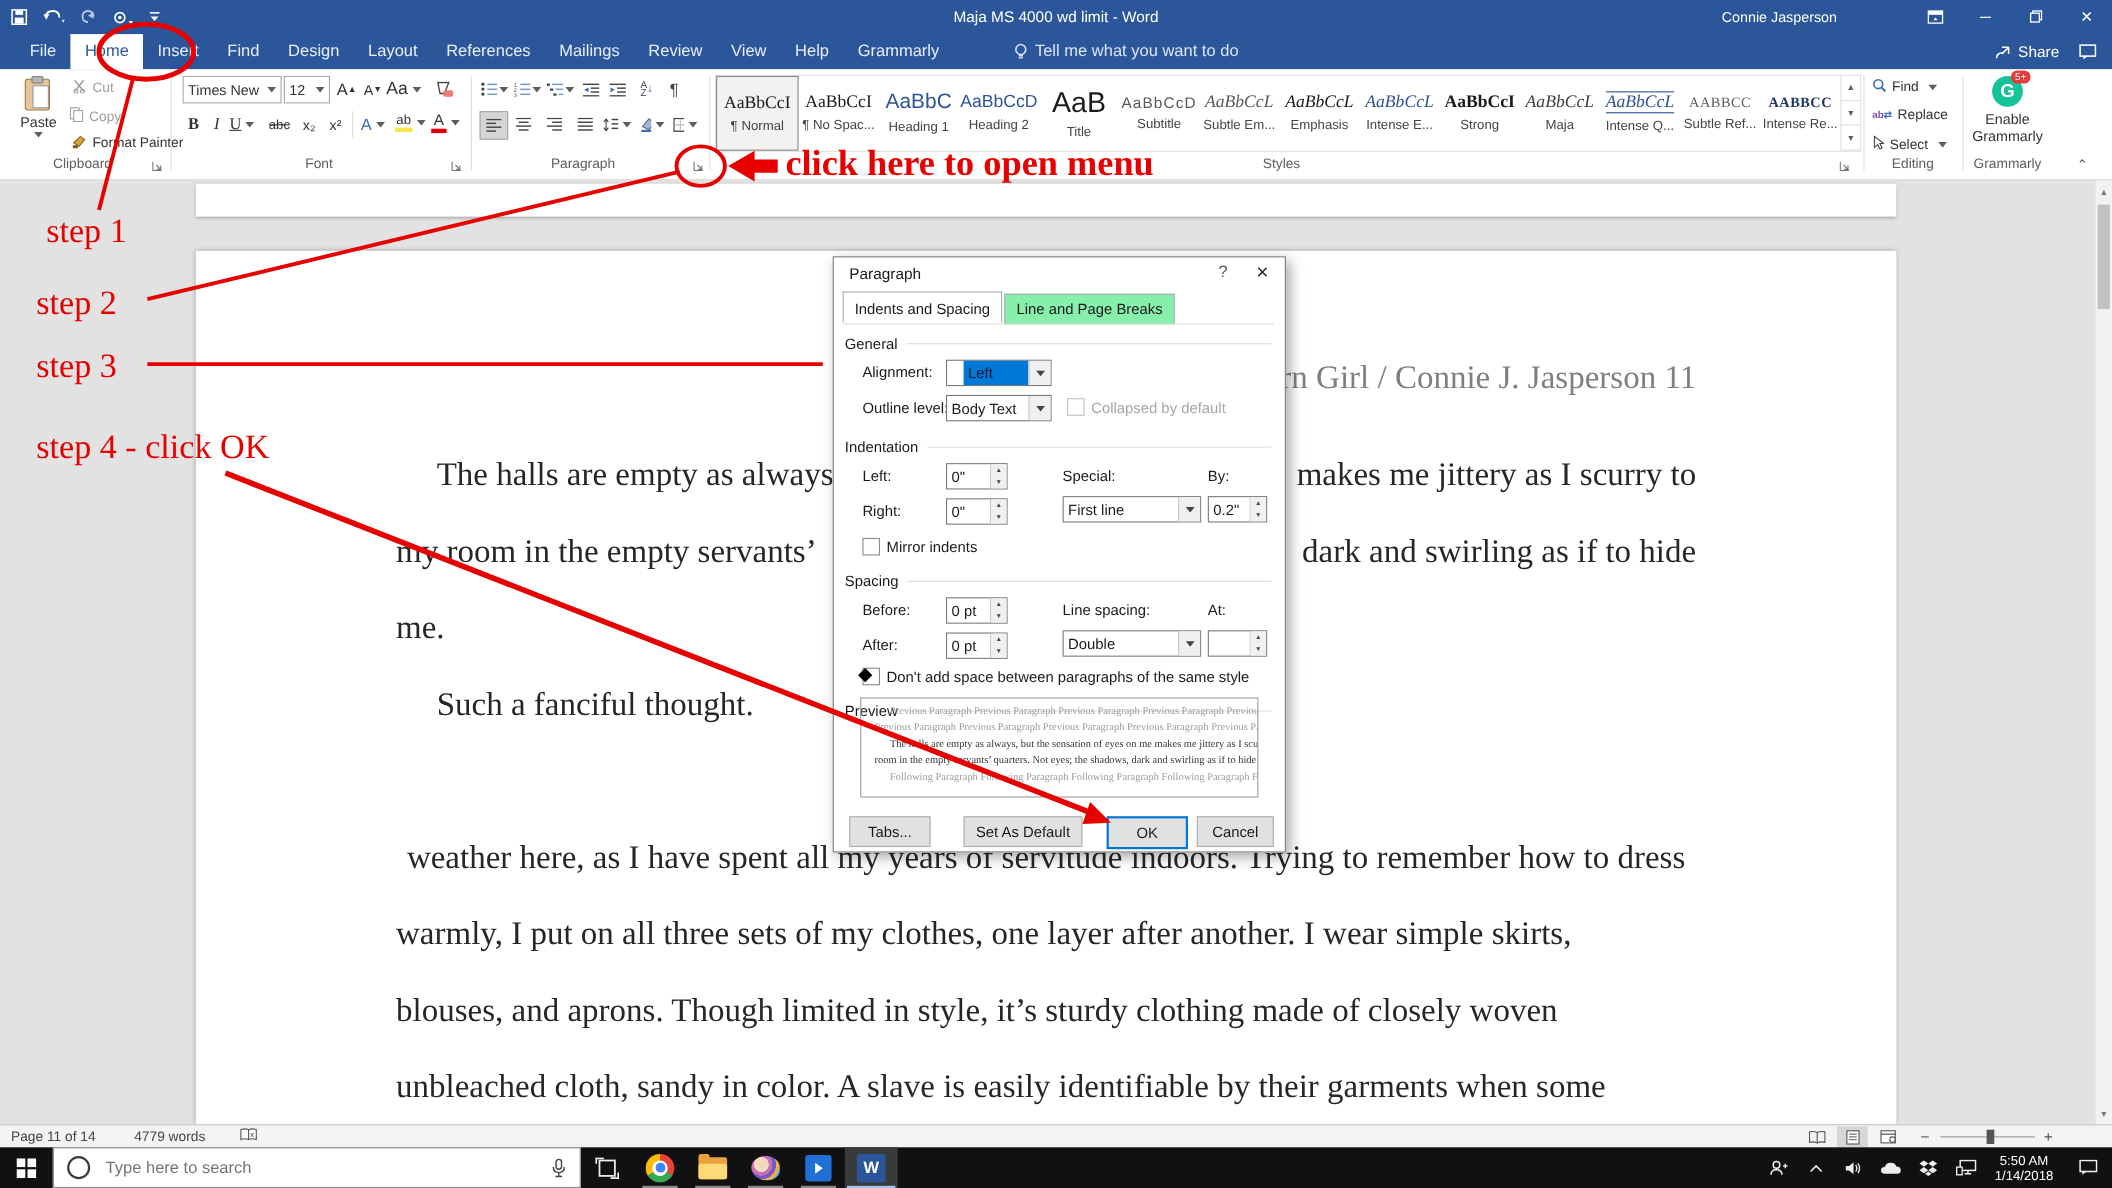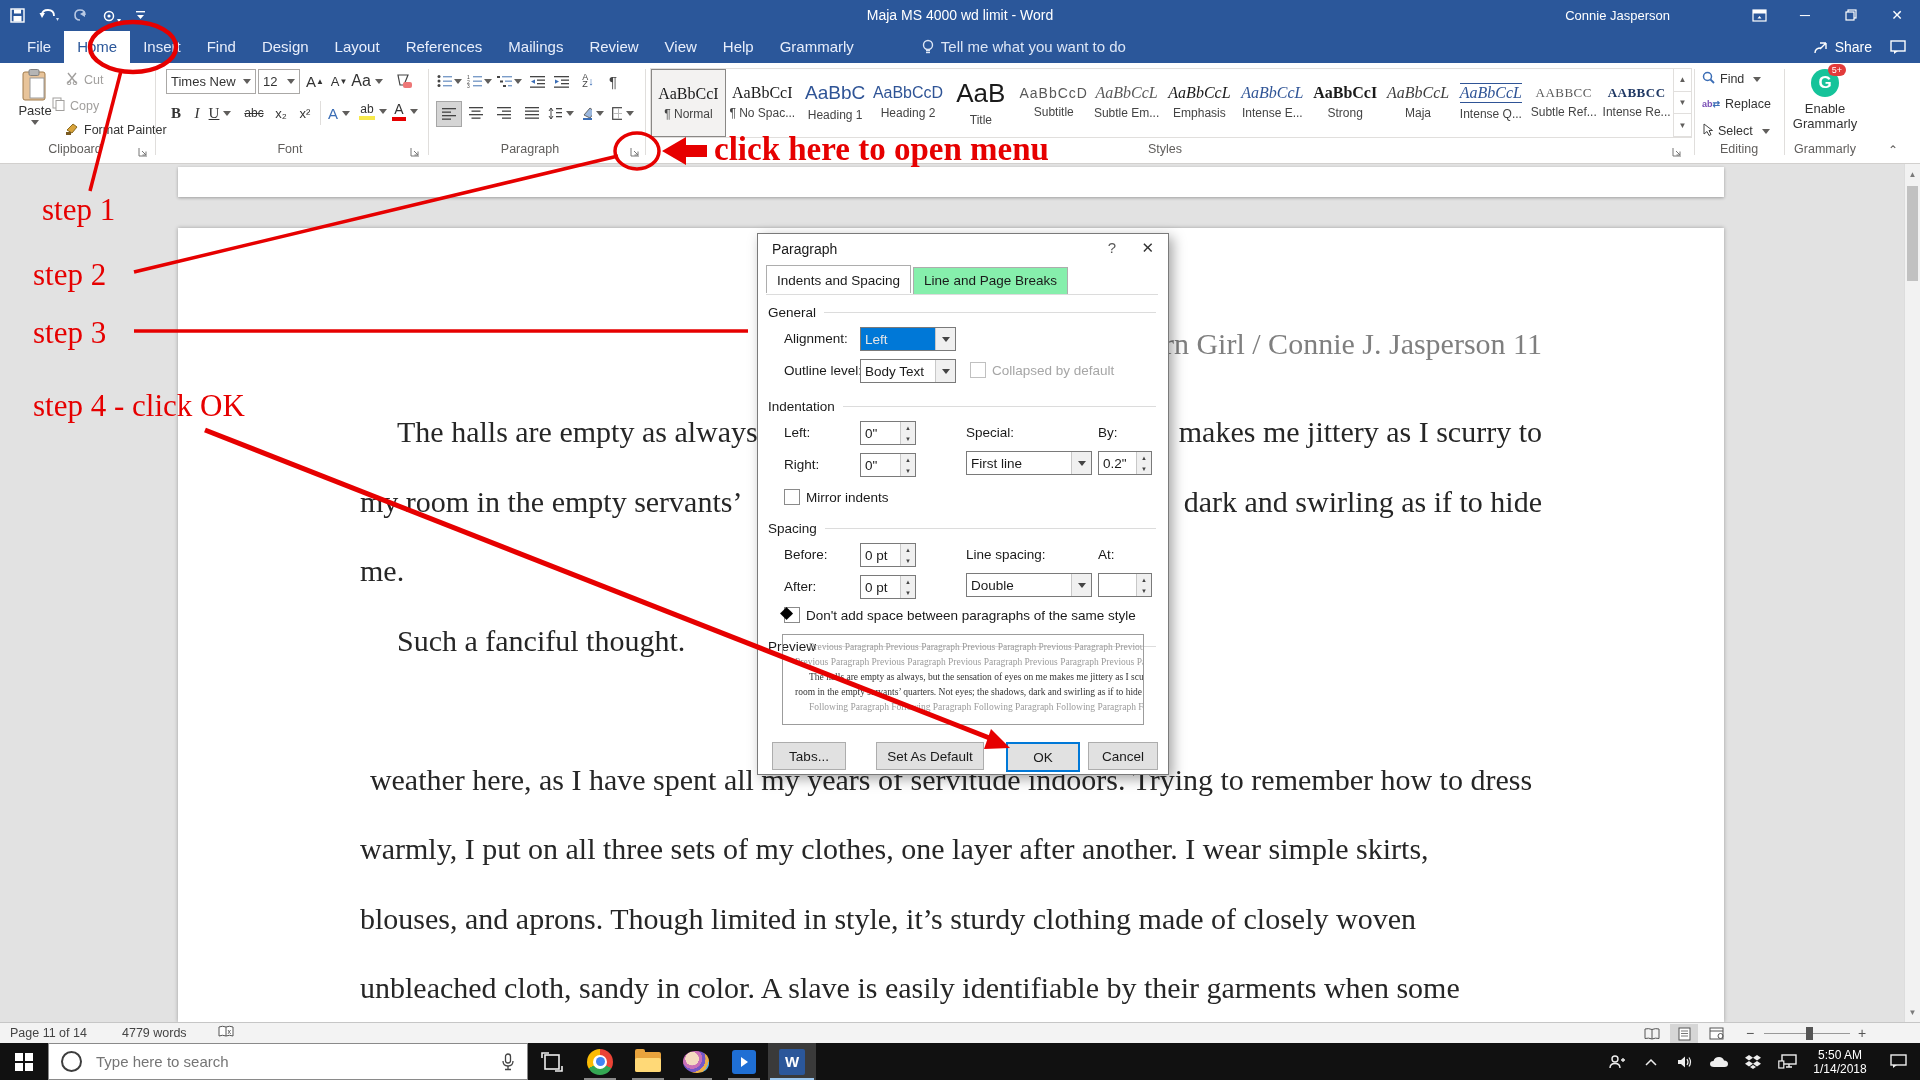--- a/index.html
+++ b/index.html
@@ -75,21 +75,21 @@
   .dtab{padding:5px 10px;font-size:13.5px;border:1px solid #adadad;border-bottom:none;background:#86efac;margin-right:2px;}
   .dtab.active{background:#fff;position:relative;top:-2px;padding-top:7px;}
   .dlg-pane{position:absolute;left:8px;top:60px;width:392px;height:440px;border-top:1px solid #dcdcdc;}
   .grp{position:absolute;left:2px;font-size:13.5px;color:#1a1a1a;display:flex;align-items:center;width:388px;}
   .grp .rule{flex:1;height:1px;background:#dcdcdc;margin-left:8px;}
   .flabel{position:absolute;font-size:13.5px;color:#1a1a1a;white-space:nowrap;}
   .fcombo{position:absolute;height:22px;border:1px solid #7a7a7a;background:#fff;display:flex;font-size:13.5px;}
   .fcombo .val{flex:1;display:flex;align-items:center;padding:0 4px;white-space:nowrap;}
   .fcombo .arr{width:19px;background:#f0f0f0;border-left:1px solid #c8c8c8;display:flex;align-items:center;justify-content:center;}
   .fcombo .arr i{width:0;height:0;border-left:4px solid transparent;border-right:4px solid transparent;border-top:5px solid #444;}
-  .val.selblue{background:#0078d7;color:#e5e5e5;}
+  .val.selblue{background:#0078d7;color:#0f172a;margin-left:15px;}
   .spin{position:absolute;height:22px;border:1px solid #7a7a7a;background:#fff;display:flex;font-size:13.5px;}
   .spin .val{flex:1;display:flex;align-items:center;padding:0 4px;}
   .spin .ud{width:14px;border-left:1px solid #c8c8c8;display:flex;flex-direction:column;}
   .spin .ud div{flex:1;display:flex;align-items:center;justify-content:center;font-size:6px;color:#444;background:#f0f0f0;}
   .cbx{position:absolute;width:14px;height:14px;border:1px solid #8a8a8a;background:#fff;}
   .cbx.dis{border-color:#c0c0c0;}
   .prevbox{position:absolute;left:24px;top:400px;width:360px;height:84px;border:1px solid #9c9c9c;overflow:hidden;font-family:"Liberation Serif",serif;font-size:9.5px;line-height:15px;padding-top:5px;}
   .prevbox .g{color:#9b9b9b;}
   .prevbox .b{color:#333;}
   .prevbox div{padding-left:12px;white-space:nowrap;}
@@ -246,21 +246,21 @@
       <span class="chev" style="margin-top:2px;"></span>
     </div>
     <div class="smallrow disabled" style="left:66px;top:9px;">
       <span><svg width="13" height="13">
             <path d="M2 1 L10 11 M10 1 L2 11" stroke="#a19f9d" stroke-width="1.4"></path>
             <circle cx="3" cy="11" r="1.8" fill="none" stroke="#a19f9d"></circle>
             <circle cx="9" cy="11" r="1.8" fill="none" stroke="#a19f9d"></circle>
           </svg></span>
       <span>Cut</span>
     </div>
-    <div class="smallrow disabled" style="left:52px;top:34px;">
+    <div class="smallrow disabled" style="left:63px;top:34px;">
       <span><svg width="13" height="14">
             <rect x="1" y="1" width="8" height="10" fill="#fff" stroke="#a19f9d"></rect>
             <rect x="4" y="3.5" width="8" height="10" fill="#fff" stroke="#a19f9d"></rect>
           </svg></span>
       <span>Copy</span>
     </div>
     <div class="smallrow" style="left:66px;top:59px;">
       <span><svg width="13" height="13">
             <path d="M1 8 L7 2 L11 5 L6 11 Z" fill="#d8a33a" stroke="#8a6a20"></path>
             <rect x="0" y="10" width="5" height="3" fill="#7a5a20"></rect>

